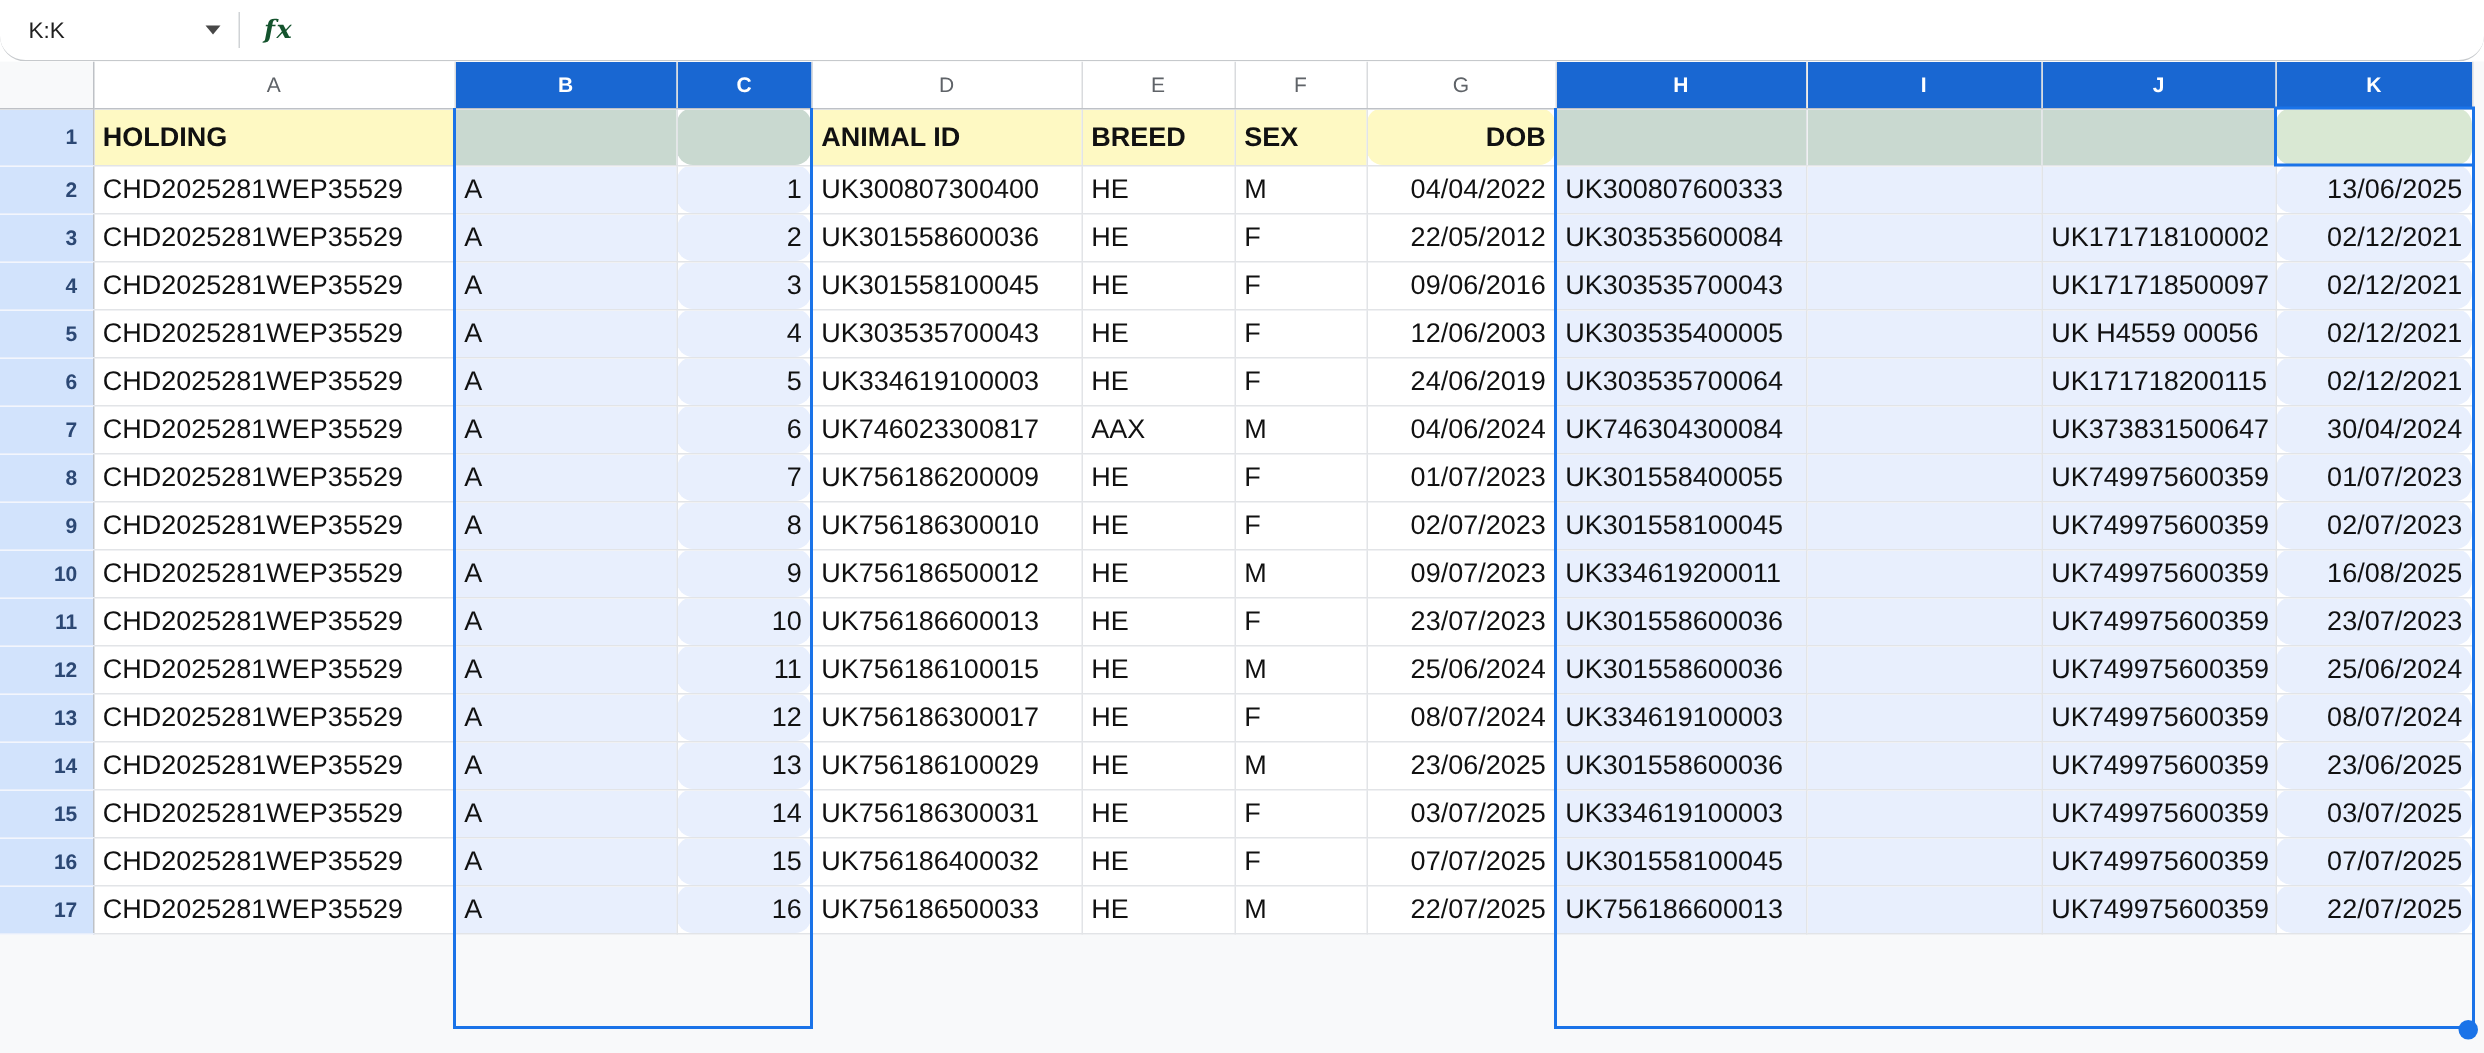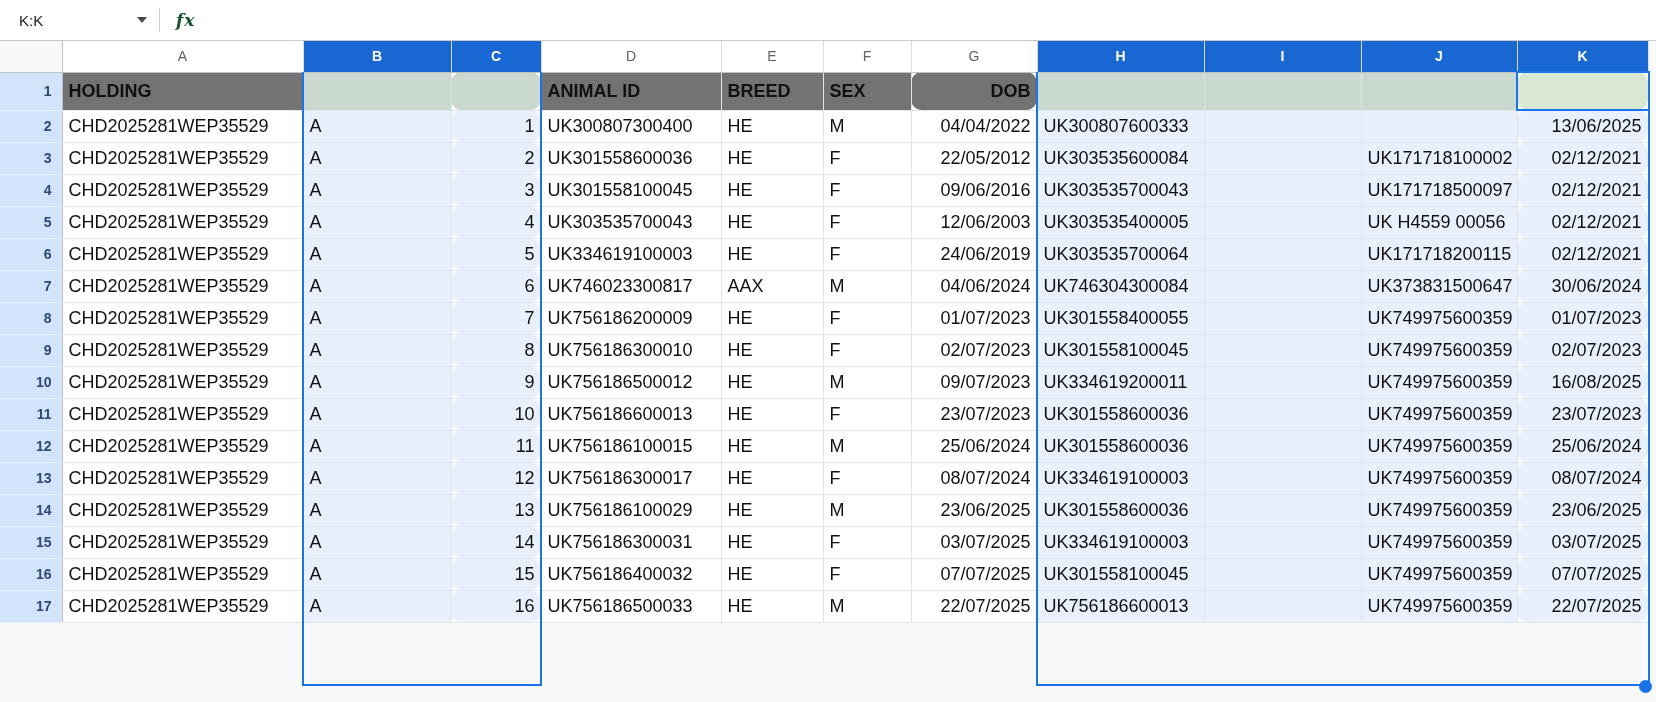--- a/index.html
+++ b/index.html
@@ -4,21 +4,21 @@
 <style>
   html,body{margin:0;padding:0;}
   body{
     width:1656px;height:702px;overflow:hidden;background:#fff;
     font-family:"Liberation Sans",sans-serif;
     -webkit-font-smoothing:antialiased;
   }
   
   .topbar{
     height:40px;background:#fff;border-bottom:1px solid #c6c9cc;
-    display:flex;align-items:center;
+    display:flex;align-items:center;border-radius:17px;
   }
   .name-box{
     width:128px;margin-left:19px;display:flex;align-items:center;
     justify-content:space-between;cursor:pointer;
   }
   .name-box-value{font-size:15px;color:#1f1f1f;}
   .caret{
     width:0;height:0;border-left:5px solid transparent;
     border-right:5px solid transparent;border-top:6px solid #474747;
   }
@@ -47,21 +47,21 @@
     background:#d2e3fc;color:#2c4874;font-size:14px;font-weight:bold;
     text-align:right;padding-right:10px;
     border-right:1px solid #bec1c6;border-bottom:1px solid #e7eefb;
   }
   
   td.cell{
     font-size:18px;color:#111;background:#fff;
     border-right:1px solid #e2e4e7;border-bottom:1px solid #e2e4e7;
   }
   td.cell:last-child{border-right:none;}
-  tr.row1 td.cell{font-weight:bold;background:#737373;}
+  tr.row1 td.cell{font-weight:bold;background:#fef9c3;}
   tr.row1 td.cell.gsel{background:#c9d9d0;}
   tr.row1 td.cell.active{background:#d9e8d3;}
   td.cell.tint{background:#e8effd;}
   td.al-r{text-align:right;border-radius:11px;}
   tr.row1{height:38px;}
   tr.datarow{height:32px;}
   
   .outline{position:absolute;box-sizing:border-box;border:2px solid #1a73e8;pointer-events:none;}
   .outline.no-top{border-top:none;}
   #outline-bc{left:302px;top:31px;width:240px;height:614px;}
@@ -211,21 +211,21 @@
           <td class="cell">CHD2025281WEP35529</td>
           <td class="cell tint">A</td>
           <td class="cell tint al-r">6</td>
           <td class="cell">UK746023300817</td>
           <td class="cell">AAX</td>
           <td class="cell">M</td>
           <td class="cell al-r">04/06/2024</td>
           <td class="cell tint">UK746304300084</td>
           <td class="cell tint"></td>
           <td class="cell tint">UK373831500647</td>
-          <td class="cell tint al-r">30/06/2024</td>
+          <td class="cell tint al-r">30/04/2024</td>
           <td class="cell"></td>
         </tr>
         <tr class="datarow">
           <td class="rowhdr">8</td>
           <td class="cell">CHD2025281WEP35529</td>
           <td class="cell tint">A</td>
           <td class="cell tint al-r">7</td>
           <td class="cell">UK756186200009</td>
           <td class="cell">HE</td>
           <td class="cell">F</td>

